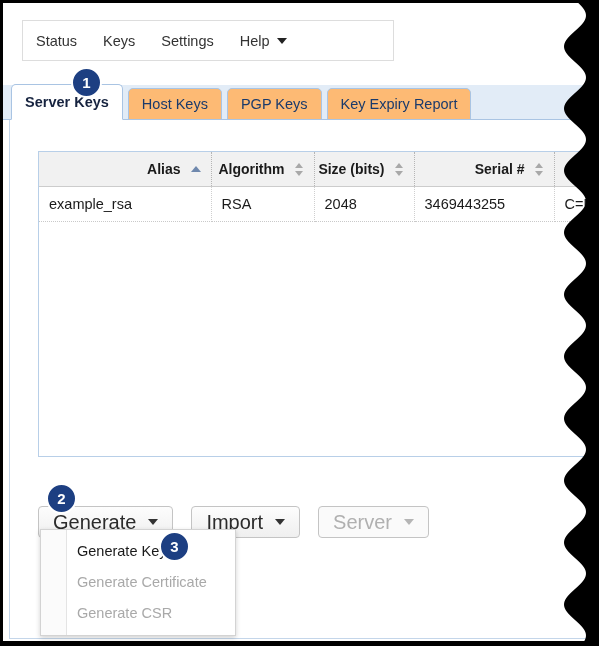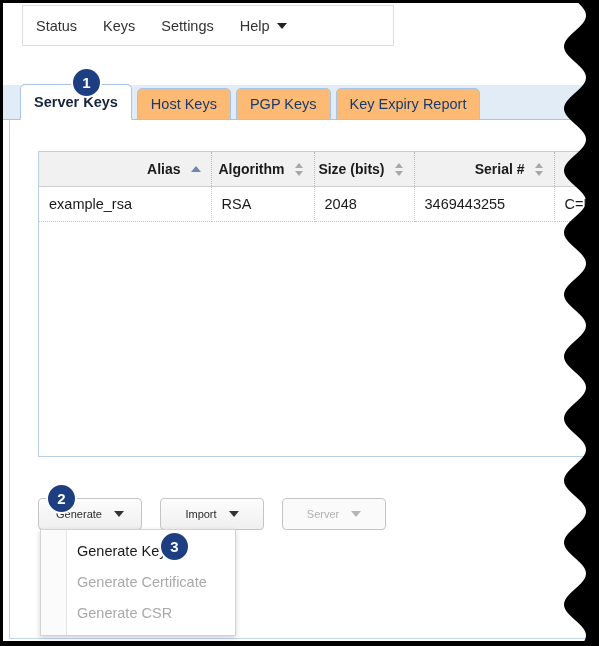--- a/index.html
+++ b/index.html
@@ -37,21 +37,21 @@
   }
   .edge-wave {
     position: absolute; right: 0; top: 0;
     width: 44px; height: 646px;
     z-index: 61;
   }
 
   
   .menubar {
     position: absolute;
-    left: 22px; top: 5px;
+    left: 22px; top: 20px;
     width: 372px; height: 41px;
     background: #ffffff;
     border: 1px solid #dddddd;
     display: flex;
     align-items: center;
     z-index: 10;
   }
   .menu-item {
     font-size: 14.5px;
     color: #333333;
@@ -80,21 +80,20 @@
     z-index: 12;
   }
   .tabs {
     position: absolute;
     left: 11px; top: 85px;
     height: 35px;
     display: flex;
     align-items: flex-end;
     gap: 5px;
     z-index: 13;
-    margin-left: 9px;
   }
   .tab {
     height: 32px;
     padding: 0 13px;
     display: flex;
     align-items: center;
     justify-content: center;
     font-size: 14.5px;
     color: #1a3a6b;
     background: #fdba74;
@@ -197,26 +196,27 @@
     z-index: 25;
   }
   .btn {
     height: 32px;
     min-width: 104px;
     padding: 12px 14px;
     display: flex;
     align-items: center;
     justify-content: center;
     gap: 12px;
-    font-size: 11px;
+    font-size: 20px;
     color: #2b2b2b;
     background: linear-gradient(to bottom, #fdfdfd, #efefef);
     border: 1px solid #c4c4c4;
     border-radius: 4px;
     white-space: nowrap;
+    margin-top: 8px;
   }
   .btn.disabled { color: #b0b0b0; background: #fafafa; }
   .btn .caret {
     width: 0; height: 0;
     border-left: 5px solid transparent;
     border-right: 5px solid transparent;
     border-top: 6px solid #333333;
   }
   .btn.disabled .caret { border-top-color: #b5b5b5; }
 

